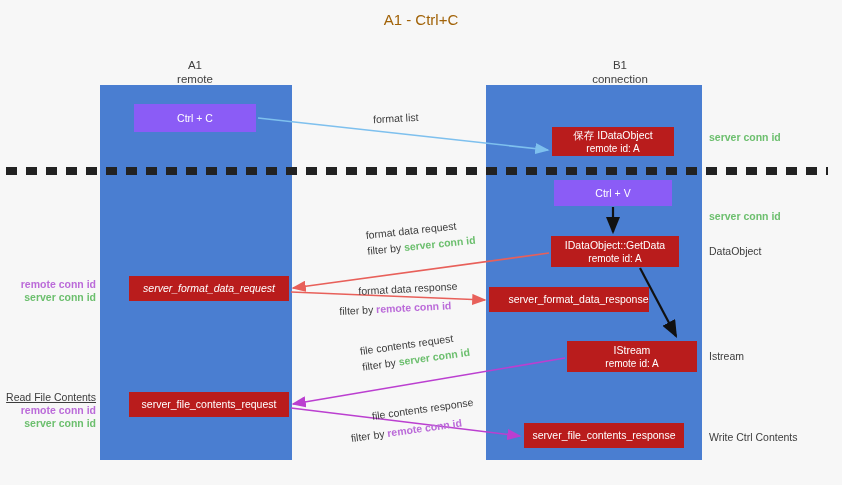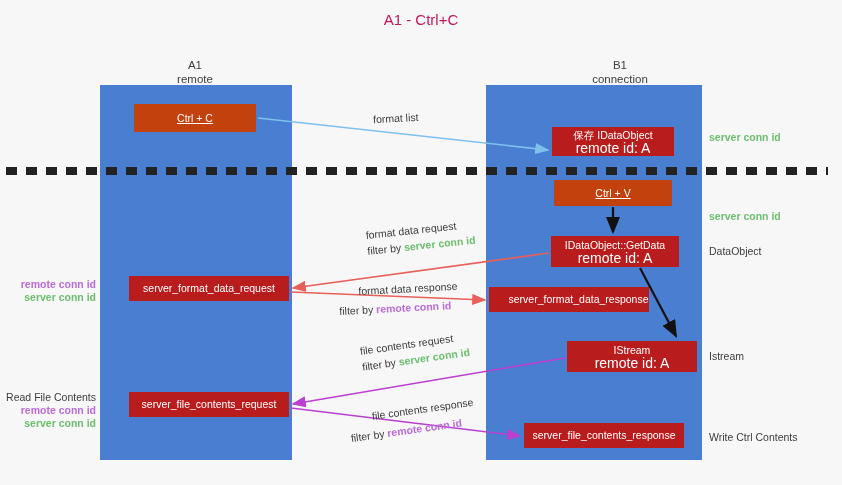--- a/index.html
+++ b/index.html
@@ -30,21 +30,21 @@
   }
   .abs { position: absolute; }
 
   
   #title {
     left: 0; top: 10px;
     width: 842px;
     text-align: center;
     font-size: 15px;
     line-height: 19px;
-    color: #be185d;
+    color: #a16207;
   }
 
   
   .lane-head {
     text-align: center;
     font-size: 11.5px;
     line-height: 14px;
     color: #404040;
   }
   #head-a1 { left: 120px; top: 58px; width: 150px; }
@@ -63,29 +63,29 @@
     display: flex;
     flex-direction: column;
     align-items: center;
     justify-content: center;
     text-align: center;
     color: #ffffff;
     font-size: 10.5px;
     line-height: 13px;
     padding: 3px 6px;
   }
-  .box.green { background: #c2410c; text-decoration: underline; }
+  .box.green { background: #8b5cf6; }
   .box.orange { background: #b91c1c; }
-  .box .l2 { font-size: 14px; }
+  .box .l2 { font-size: 10px; }
 
   #box-ctrlc  { left: 134px; top: 104px; width: 122px; height: 28px; }
   #box-idata  { left: 552px; top: 127px; width: 122px; height: 29px; }
   #box-ctrlv  { left: 554px; top: 180px; width: 118px; height: 26px; }
   #box-getdata{ left: 551px; top: 236px; width: 128px; height: 31px; }
-  #box-sfdreq { left: 129px; top: 276px; width: 160px; height: 25px; }
+  #box-sfdreq { left: 129px; top: 276px; width: 160px; height: 25px; font-style: italic; }
   #box-sfdres { left: 489px; top: 287px; width: 160px; height: 25px; padding-left: 25px; }
   #box-istream{ left: 567px; top: 341px; width: 130px; height: 31px; }
   #box-sfcreq { left: 129px; top: 392px; width: 160px; height: 25px; }
   #box-sfcres { left: 524px; top: 423px; width: 160px; height: 25px; }
 
   
   .side {
     font-size: 10.5px;
     line-height: 13px;
   }
@@ -101,21 +101,21 @@
   #lbl-writefile { left: 709px; top: 431px; }
 
   #lbl-left-1 {
     left: 4px; top: 278px; width: 92px;
     text-align: right;
   }
   #lbl-left-2 {
     left: 4px; top: 391px; width: 92px;
     text-align: right;
   }
-  #lbl-left-2 .rf { color: #3c3c3c; font-weight: normal; }
+  #lbl-left-2 .rf { color: #3c3c3c; font-weight: normal; text-decoration: underline; }
 
   
   .edge-lbl {
     font-size: 10.5px;
     line-height: 14px;
     color: #3c3c3c;
     white-space: nowrap;
   }
   #el-formatlist { left: 373px; top: 111px; transform: rotate(-3deg); }
 

